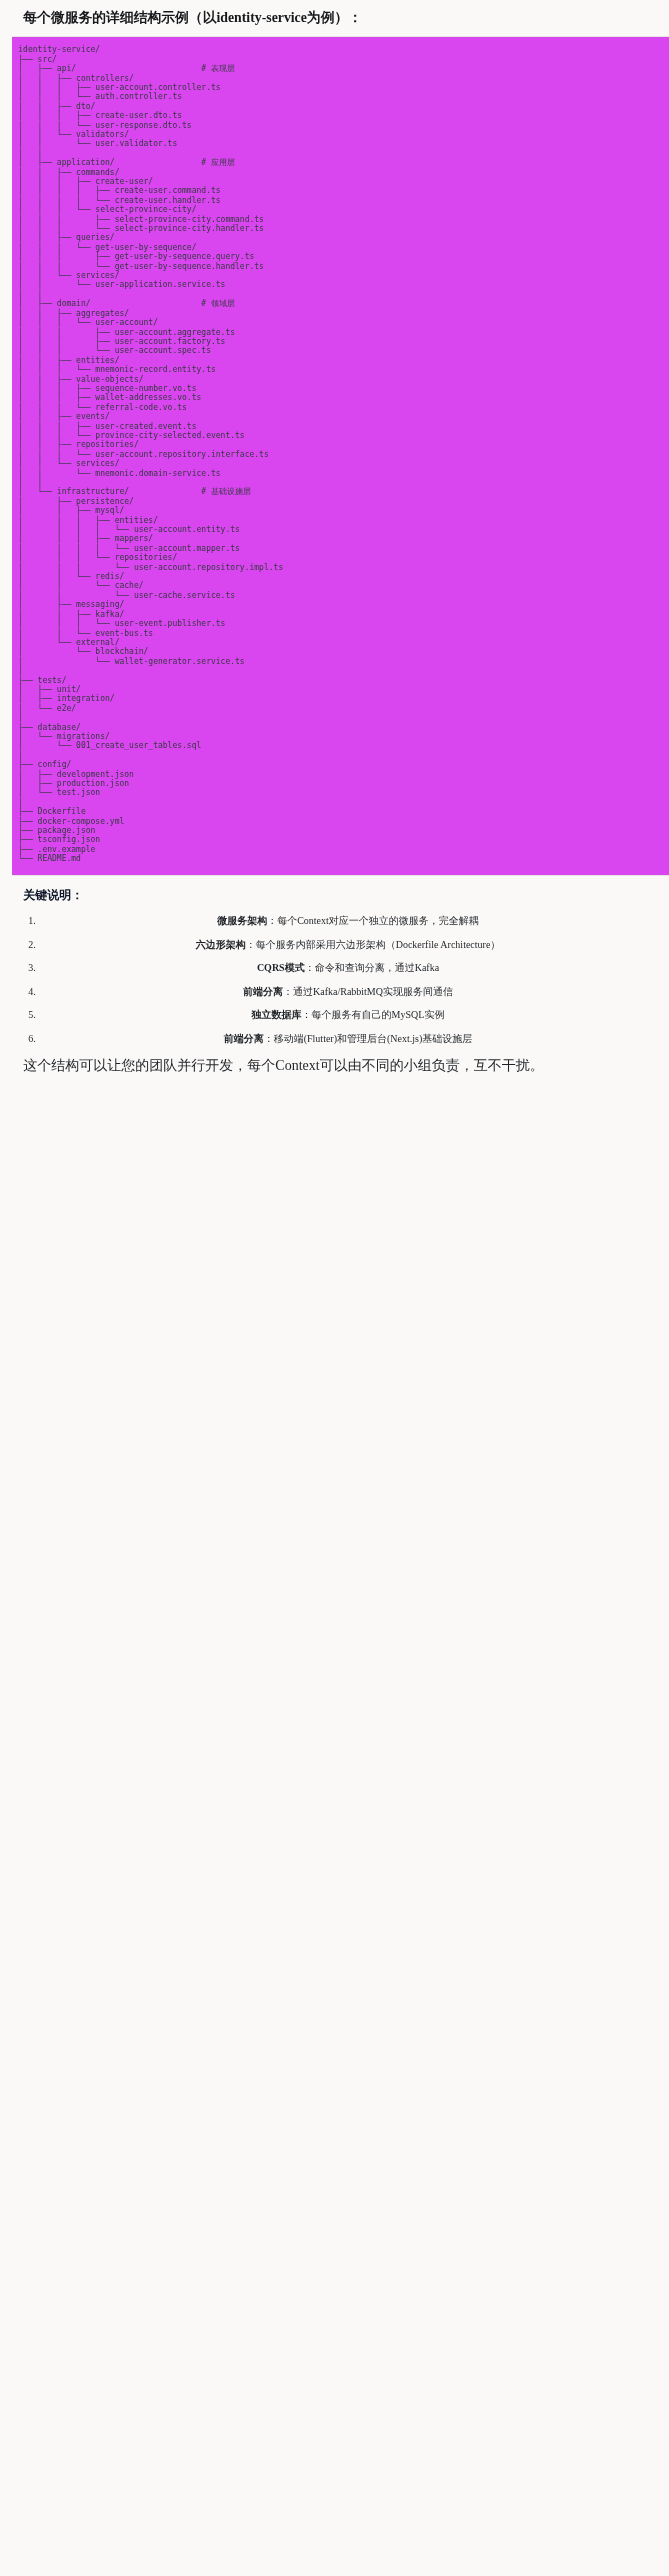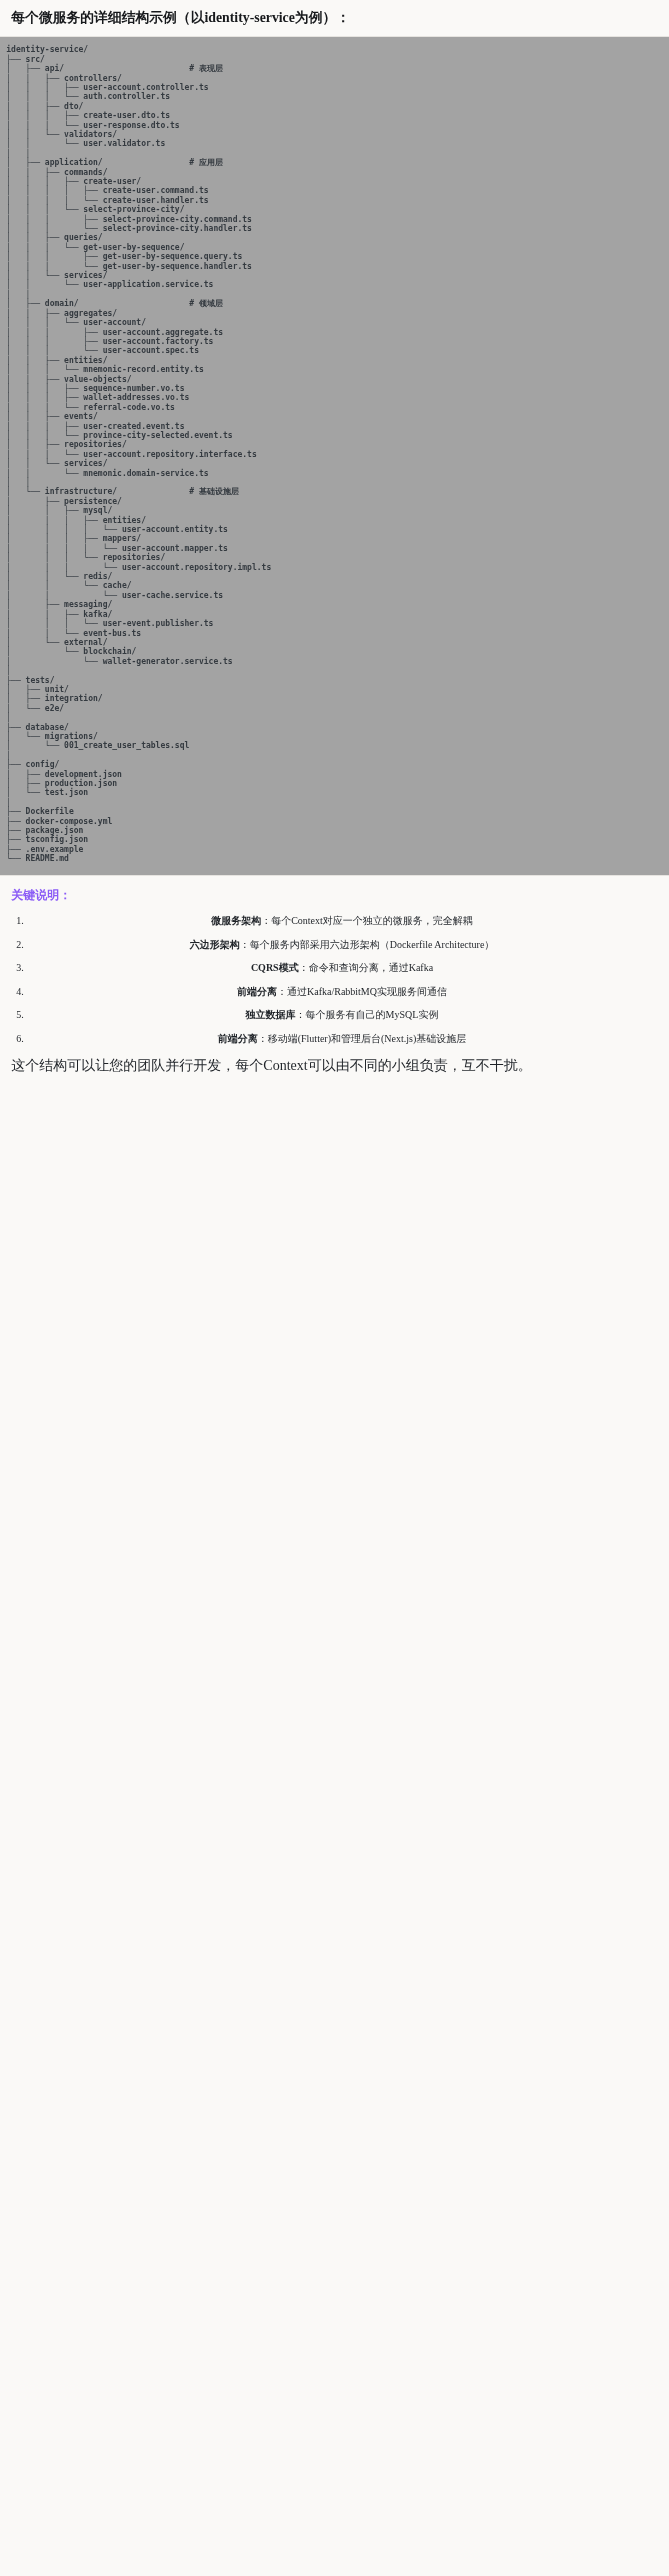--- a/index.html
+++ b/index.html
@@ -2,62 +2,61 @@
 <html style="font-size:10px"><head>
 <meta charset="utf-8">
 <style>
   html,body{margin:0;padding:0;}
   body{
     width:669px;
     background:#faf9f7;
     font-family:"Liberation Serif", serif;
     color:#1f2328;
   }
-  .page{width:669px;box-sizing:border-box;}
+  .page{width:669px;box-sizing:border-box;padding-left:12px;}
 
   .title-bar{
     padding:8.8px 11.3px 8.8px 11.3px;
     background:#faf9f7;
     border-bottom:0.6px solid #e6e4e0;
   }
   .title{
     font-family:"Liberation Serif", serif;
     font-weight:bold;
     font-size:13.8px;
     line-height:1.3;
     color:#17191c;
     margin:0;
   }
 
   .tree-wrap{
-    background:#a3a3a3;
+    background:#d946ef;
     padding:8.8px 0 11.3px 6.3px;
     border-bottom:0.6px solid #e6e4e0;
-    font-weight:bold;
   }
   pre.tree{
     margin:0;
     font-family:"DejaVu Sans Mono","Liberation Mono",monospace;
     font-size:8px;
     line-height:9.4px;
     color:#343a40;
     white-space:pre;
     letter-spacing:0px;
     -webkit-font-smoothing:antialiased;
   }
 
   .notes{
     padding:11.3px 11.3px 8.8px 11.3px;
     background:#faf9f7;
   }
   .notes-title{
     font-family:"Liberation Serif", serif;
     font-weight:bold;
     font-size:12px;
-    color:#8b5cf6;
+    color:#0f172a;
     margin:0 0 8.8px 0;
   }
   ol.note-list{
     margin:0 0 6.3px 0;
     padding-left:15px;
     list-style:decimal;
   }
   ol.note-list li{
     font-size:10px;
     line-height:1.55;

